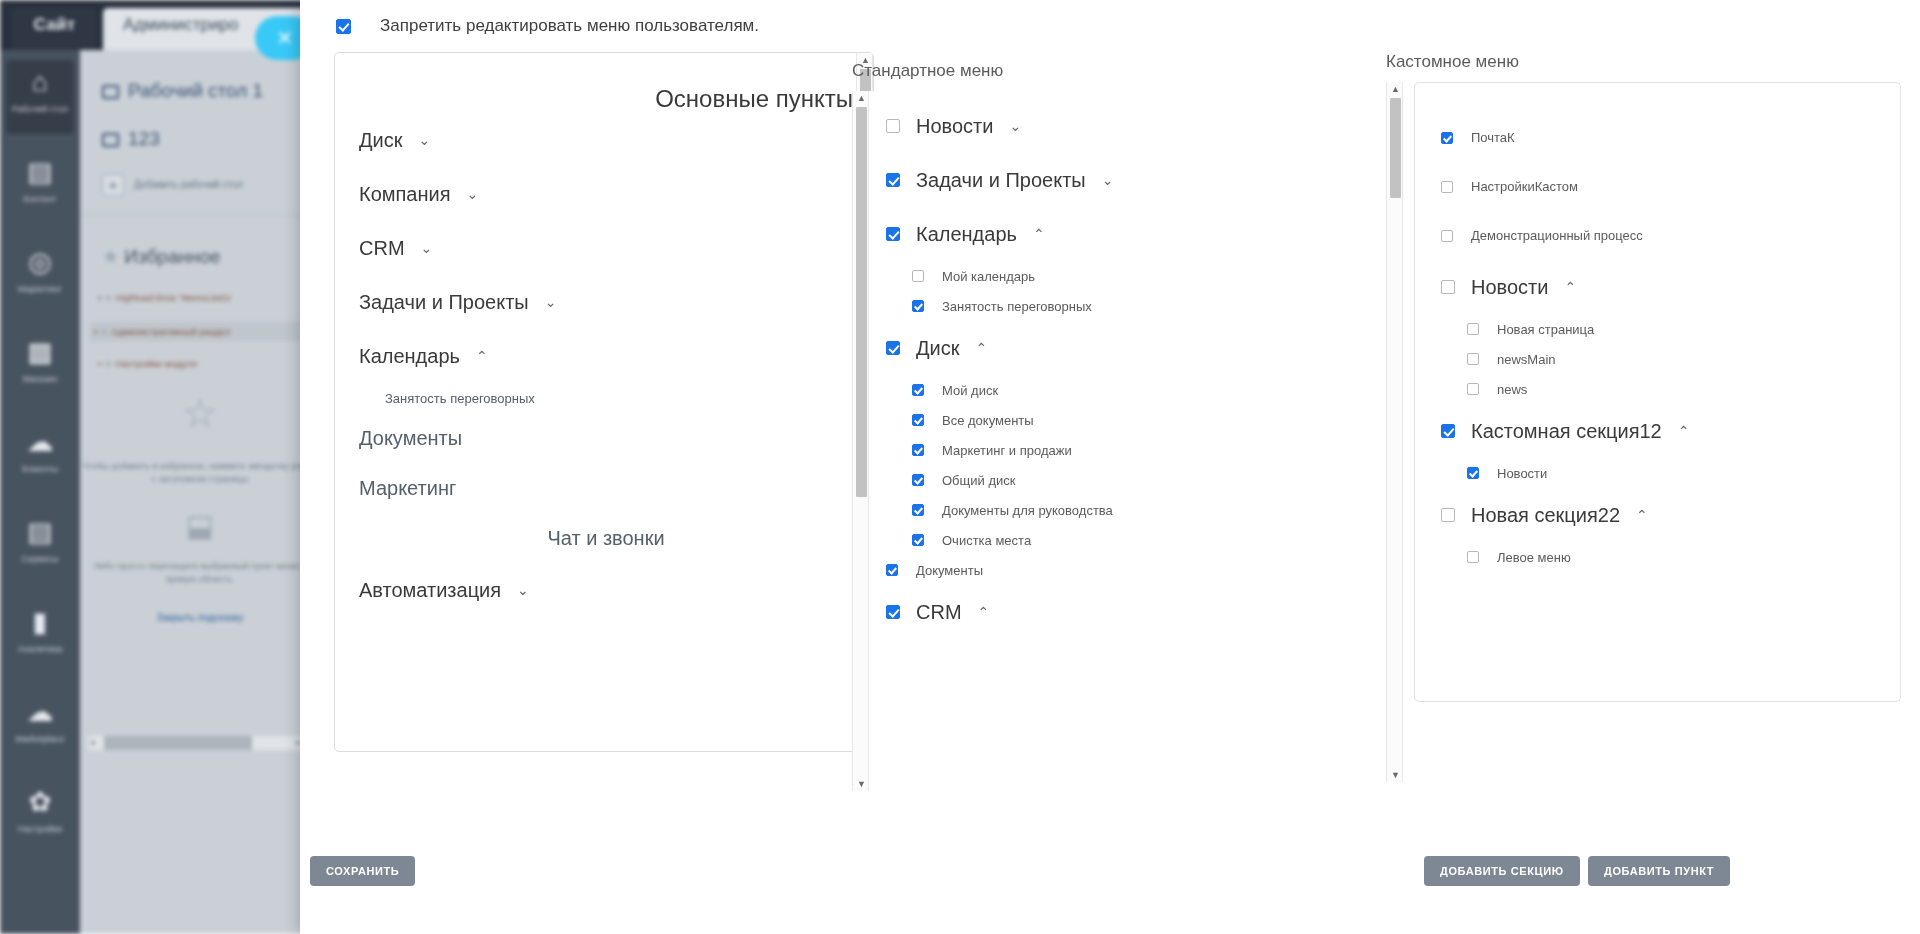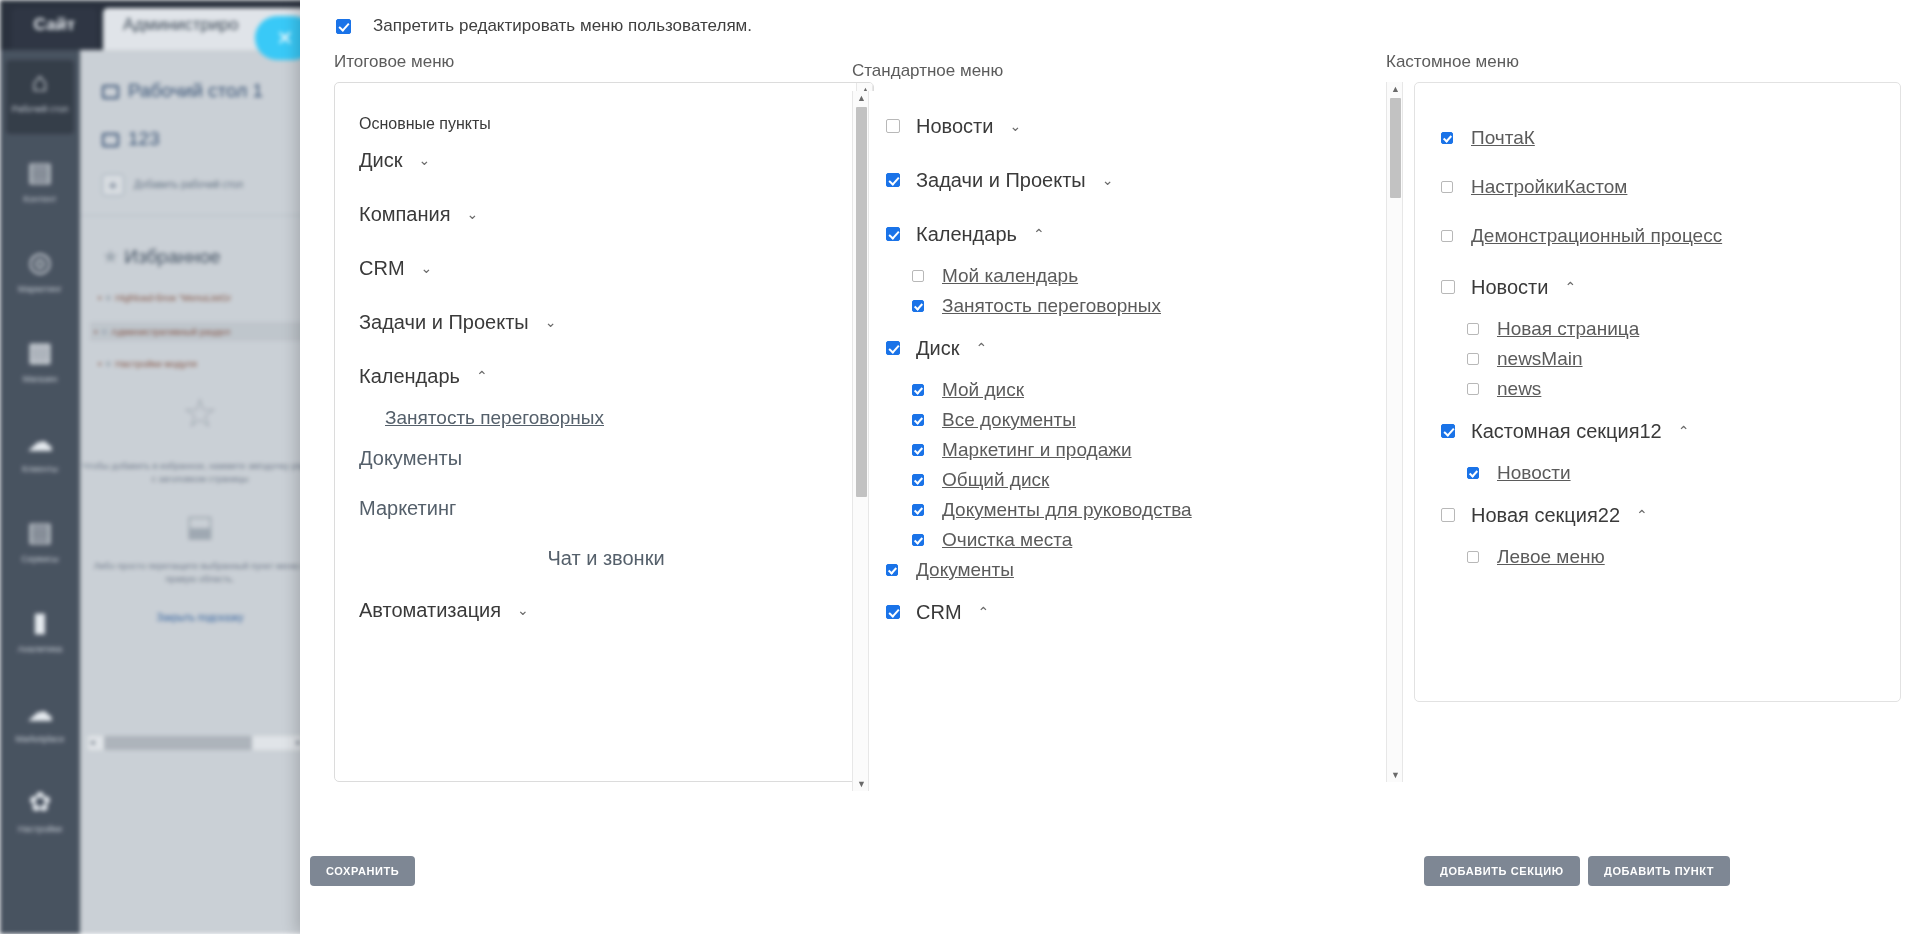--- a/index.html
+++ b/index.html
@@ -73,21 +73,21 @@
   .bg-hscroll .arR { position:absolute; right:2px; top:1px; color:#5e6a78; font-size:9px; }
   .bg-dragicon { position:absolute; left:80px; width:240px; text-align:center; color:#9aa4ae; font-size:30px; }
 
   
   .modal {
     position:absolute; left:300px; top:0; width:1620px; height:934px;
     background:#ffffff;
     box-shadow: -4px 0 14px rgba(0,0,0,.18);
   }
 
-  .topcheck { position:absolute; left:36px; top:16px; display:flex; align-items:center; gap:22px; }
+  .topcheck { position:absolute; left:36px; top:16px; display:flex; align-items:center; gap:29px; }
   .topcheck .lbl { font-size:17px; color:#3f3f3f; }
 
   .cols { position:absolute; left:0; top:52px; width:1620px; height:800px; }
   .col { position:absolute; top:0; }
   .col-hdr { font-size:17px; color:#5c5c5c; padding-bottom:10px; }
 
   .col1 { left:34px;  width:540px; }
   .col2 { left:552px; width:545px;margin-top:9px; }
   .col3 { left:1086px; width:515px; }
 
@@ -105,38 +105,38 @@
   }
   .sbar .thumb { position:absolute; left:3px; width:11px; background:#c2c2c2; border-radius:1px; }
   .sbar .up, .sbar .dn { position:absolute; left:0; width:17px; height:14px; text-align:center; font-size:9px; color:#6a6a6a; line-height:14px; }
   .sbar .up { top:0; } .sbar .dn { bottom:0; }
 
   
   .row { display:flex; align-items:center; height:54px; }
   .row.sub { height:30px; }
   .row .cbslot { width:30px; flex:0 0 30px; display:flex; align-items:center; justify-content:flex-start;}
   .row .txt { font-size:20px; color:#3a3a3a; white-space:nowrap; }
-  .row.sub .txt { font-size:19px; color:#5b5b5b;text-decoration:underline; }
+  .row.sub .txt { font-size:13px; color:#5b5b5b; }
   .row .chev { margin-left:16px; color:#6a6a6a; font-size:14px; line-height:1; }
   .row .txt.dim { color:#55606b; }
 
   .indent1 { padding-left:26px; }
 
   
   .cb { width:14px; height:14px; border:1px solid #b8b8b8; border-radius:2px; background:#fff; display:inline-block; position:relative; flex:0 0 14px;}
   .cb.on { background:#1a73e8; border-color:#1a73e8; }
   .cb.on::after{
     content:""; position:absolute; left:4px; top:1px; width:4px; height:8px;
     border:solid #fff; border-width:0 2px 2px 0; transform:rotate(42deg);
   }
   .cb.big { width:15px; height:15px; flex:0 0 15px;}
   .cb.sm { width:12px; height:12px; flex:0 0 12px;}
   .cb.sm.on::after{ left:3px; top:1px; width:3px; height:6px; border-width:0 2px 2px 0;}
 
-  .grp-title { font-size:16px; color:#3a3a3a; padding:22px 0 0 0; }
+  .grp-title { font-size:24px; color:#3a3a3a; padding:22px 0 0 0;text-align:right; }
 
   
   .btnbar { position:absolute; top:856px; left:0; width:1620px; height:40px; }
   .btn {
     display:inline-block; background:#7e8794; color:#fff;
     font-size:11px; font-weight:bold; letter-spacing:.6px;
     border:none; border-radius:4px; padding:9px 16px; text-transform:uppercase;
     cursor:pointer; font-family:"Liberation Sans", sans-serif;
   }
   .btn-save { position:absolute; left:10px; top:0; }
@@ -234,21 +234,20 @@
   <div class="modal">
 
     <div class="topcheck">
       <span class="cb big on"></span>
       <span class="lbl">Запретить редактировать меню пользователям.</span>
     </div>
 
     <div class="cols">
 
       <div class="col col1">
-        <div class="col-hdr">Итоговое меню</div>
         <div class="listbox" style="height:700px;">
           <div style="position:absolute; left:0; top:0; right:20px; bottom:0; padding:10px 0 0 24px; overflow:hidden;">
             <div class="grp-title">Основные пункты</div>
             <div id="result-rows">
                 <div class="row">
                   <span class="txt">Диск</span>
                   <span class="chev">⌄</span>
                 </div>
                 <div class="row">
                   <span class="txt">Компания</span>

